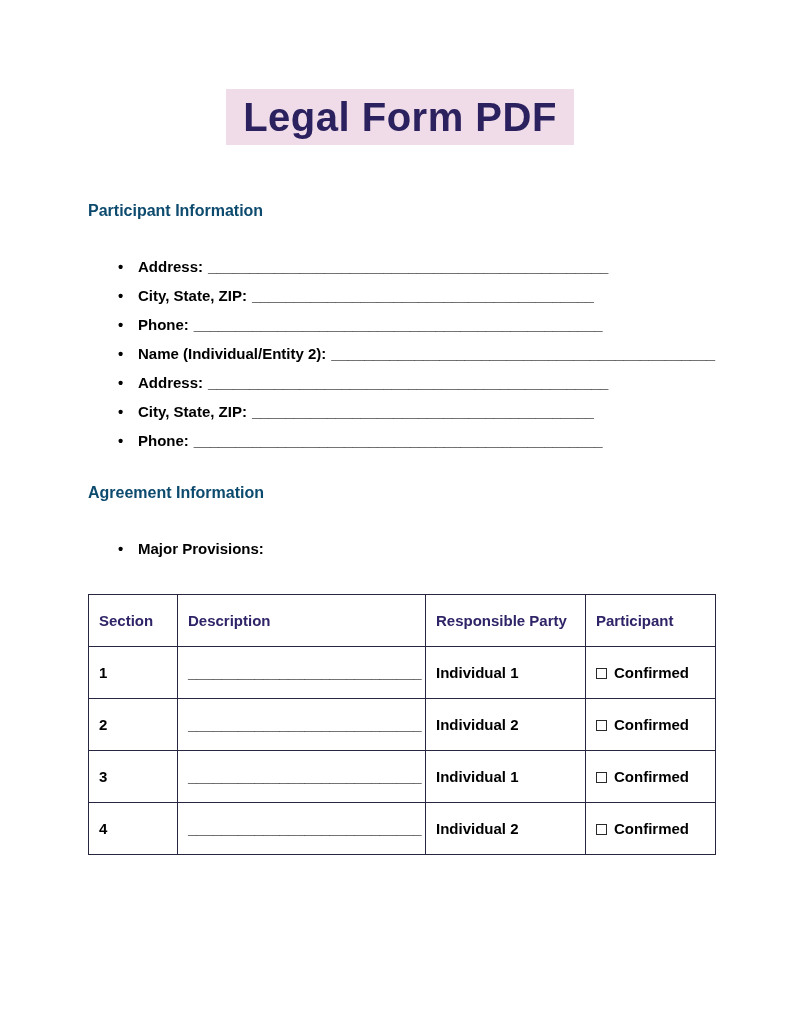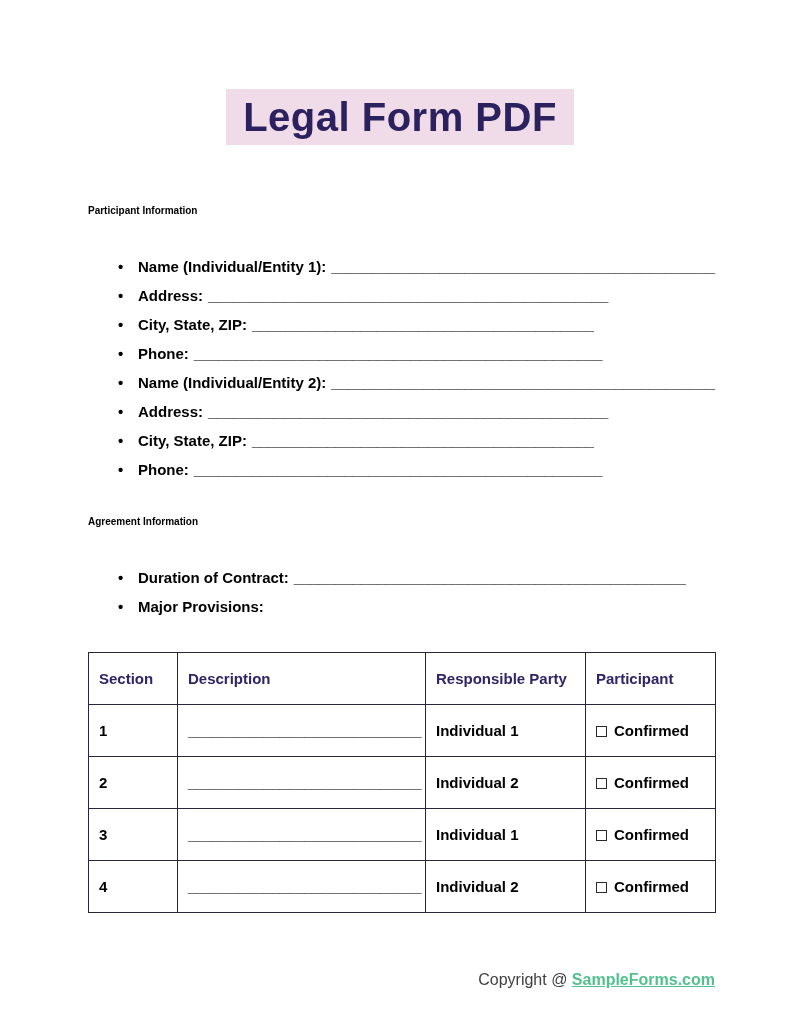--- a/index.html
+++ b/index.html
@@ -23,22 +23,22 @@
     font-weight: bold;
     line-height: 56px;
     padding: 0 17px;
     letter-spacing: 0.5px;
   }
   .content {
     margin-left: 88px;
     width: 627px;
   }
   .section-heading {
-    color: #000000;
-    font-size: 10px;
+    color: #0c4a6e;
+    font-size: 16px;
     font-weight: bold;
     line-height: 19px;
     margin: 0;
   }
   .heading-participant { margin-top: 56px; }
   .heading-agreement { margin-top: 28px; }
   ul.field-list {
     list-style: none;
     margin: 32px 0 0 0;
     padding: 0;
@@ -111,23 +111,20 @@
 <div class="title-wrap">
   <span class="doc-title">Legal Form PDF</span>
 </div>
 
 <div class="content">
 
   <h2 class="section-heading heading-participant">Participant Information</h2>
 
   <ul class="field-list">
     <li>
-      <span>Name (Individual/Entity 1):</span><span class="blank">______________________________________________</span>
-    </li>
-    <li>
       <span>Address:</span><span class="blank">________________________________________________</span>
     </li>
     <li>
       <span>City, State, ZIP:</span><span class="blank">_________________________________________</span>
     </li>
     <li>
       <span>Phone:</span><span class="blank">_________________________________________________</span>
     </li>
     <li>
       <span>Name (Individual/Entity 2):</span><span class="blank">______________________________________________</span>
@@ -139,23 +136,20 @@
       <span>City, State, ZIP:</span><span class="blank">_________________________________________</span>
     </li>
     <li>
       <span>Phone:</span><span class="blank">_________________________________________________</span>
     </li>
   </ul>
 
   <h2 class="section-heading heading-agreement">Agreement Information</h2>
 
   <ul class="field-list">
-    <li>
-      <span>Duration of Contract:</span><span class="blank">_______________________________________________</span>
-    </li>
     <li>
       <span>Major Provisions:</span><span class="blank"></span>
     </li>
   </ul>
 
   <table class="provisions">
     <colgroup>
       <col class="c-section">
         <col class="c-desc">
         <col class="c-party">
@@ -190,18 +184,14 @@
       </tr>
       <tr>
         <td>4</td>
         <td>____________________________</td>
         <td>Individual 2</td>
         <td><span class="checkbox"></span><span>Confirmed</span></td>
       </tr>
     </tbody>
   </table>
 
-  <div class="footer">
-    <span>Copyright @</span>
-    <span class="link">SampleForms.com</span>
-  </div>
 
 </div>
 
 </body></html>

